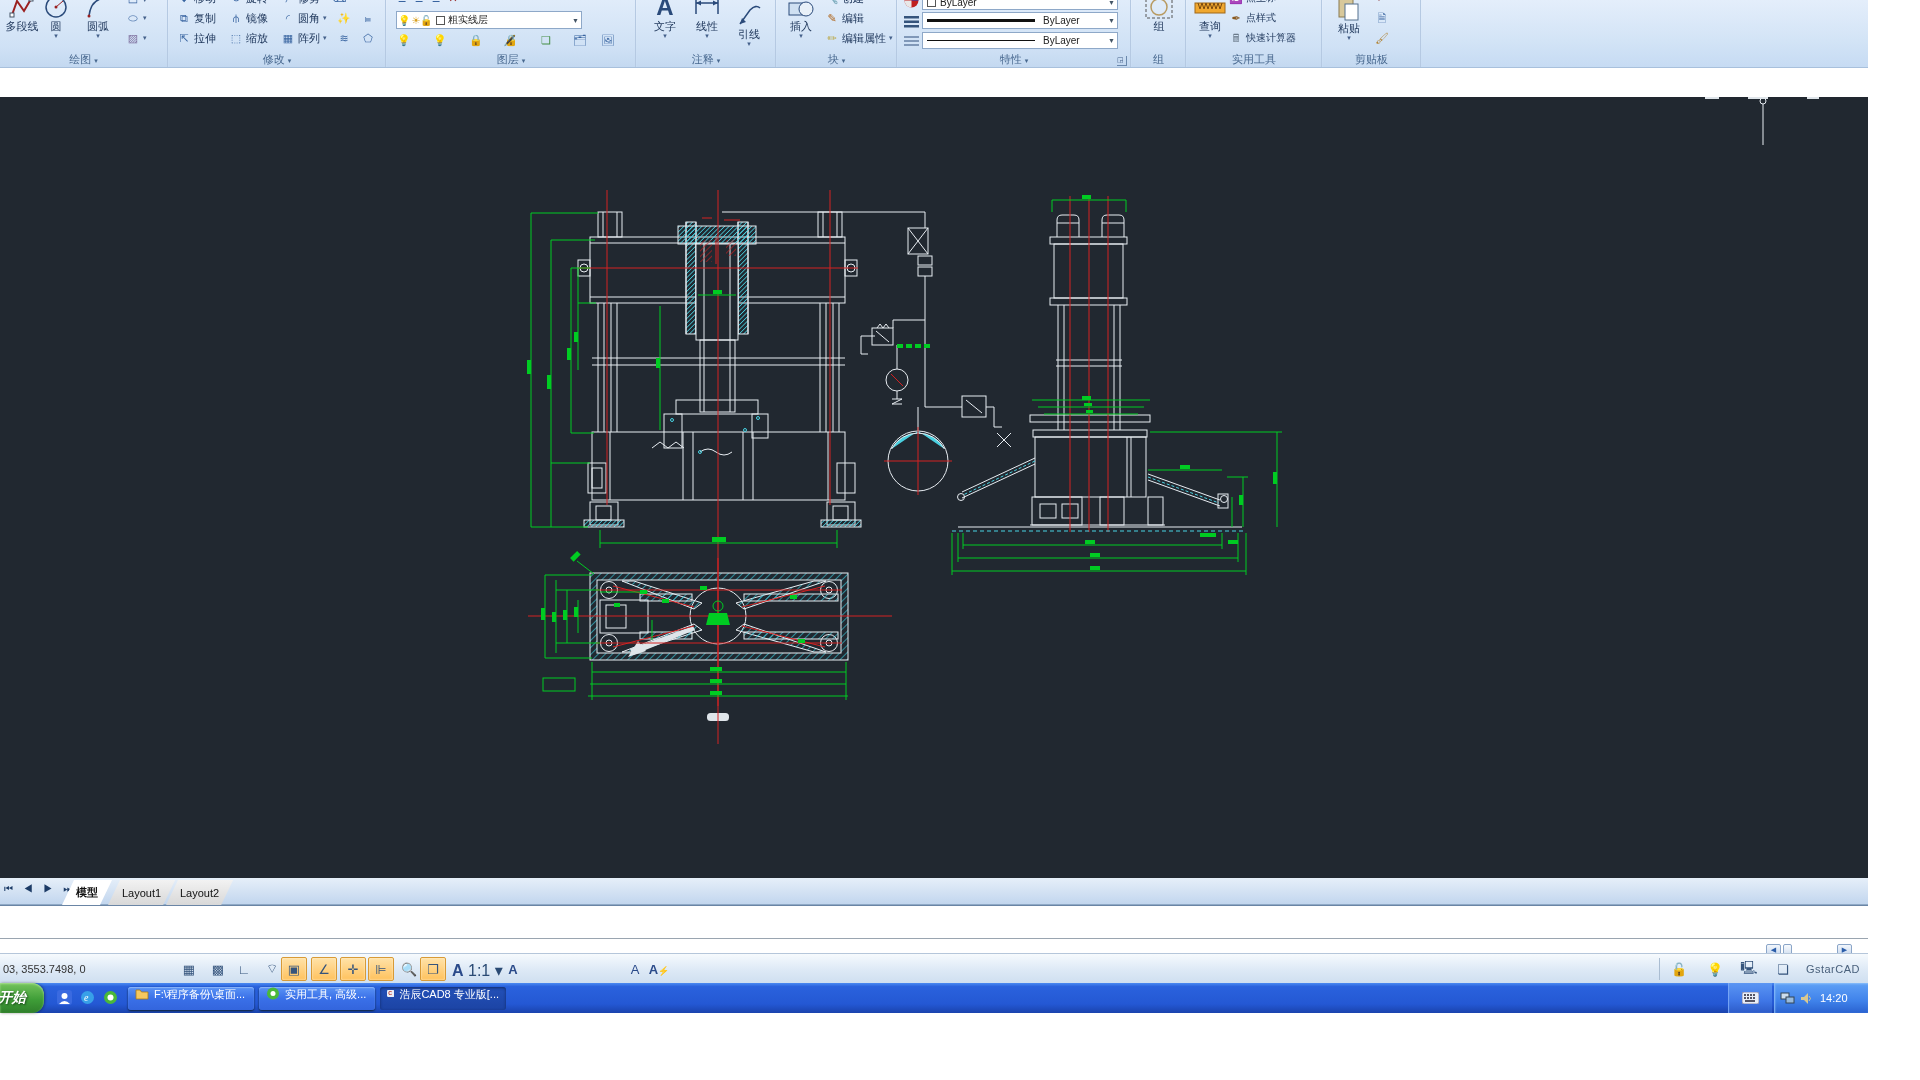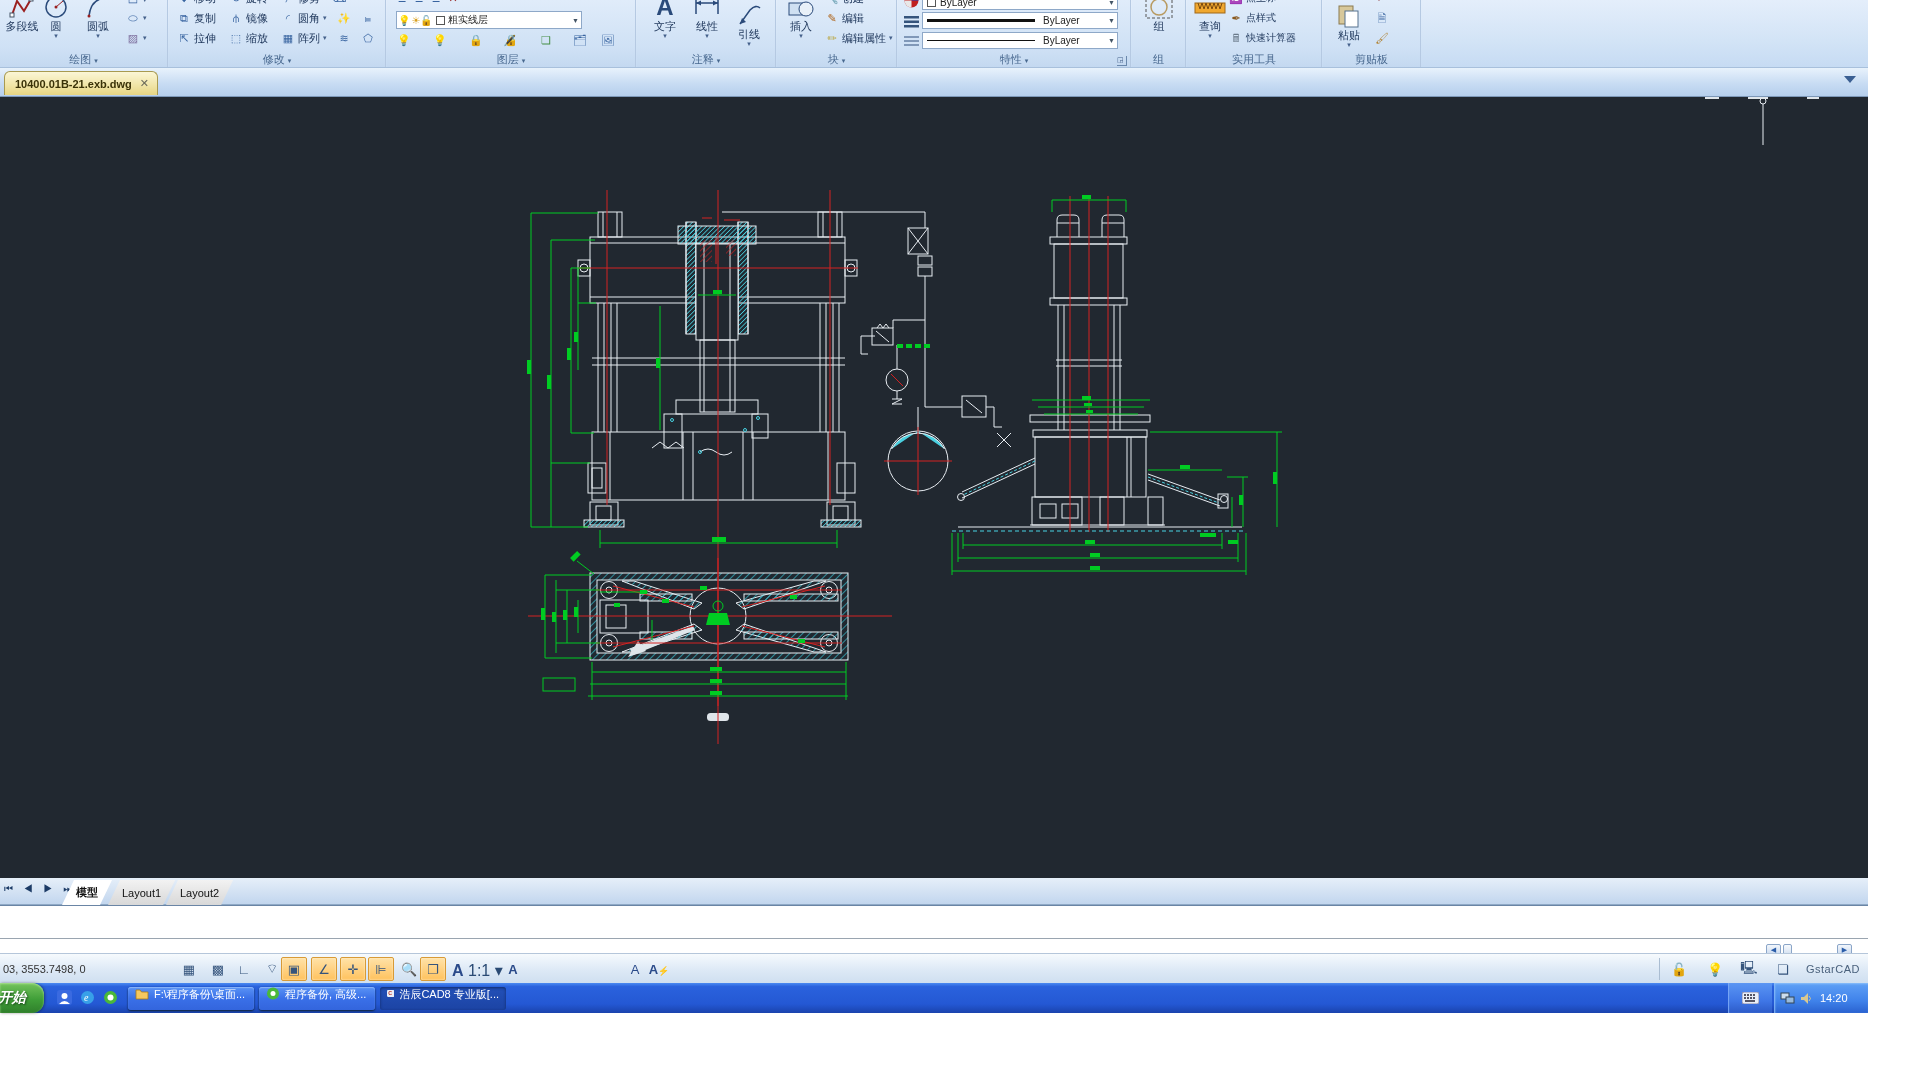--- a/index.html
+++ b/index.html
@@ -370,21 +370,21 @@
           <span style="font-size:10px;">点样式</span>
         </div>
       <div class="smallrow" style="left:42px;top:30px;">
           <span class="sicon" style="color:#6a7a8a">🖩</span>
           <span style="font-size:10px;">快速计算器</span>
         </div>
       <div class="panel-label"><span>实用工具</span></div>
     </div>
 
     <div class="panel" style="left:1323px;width:98px;border-right:1px solid #b5c9e2;">
-      <div class="bigbtn" style="left:6px;top:9px;">
+      <div class="bigbtn" style="left:6px;top:2px;">
         <div class="bicon">
             <svg width="24" height="26">
               <rect x="2" y="3" width="14" height="18" fill="#d8c89a" stroke="#8a7a50"></rect>
               <rect x="8" y="8" width="13" height="16" fill="#fff" stroke="#55708e"></rect>
             </svg>
           </div>
         <div class="blabel">粘贴</div>
         <div class="bdd">▾</div>
       </div>
       <div class="smallrow" style="left:52px;top:-10px;">
@@ -393,27 +393,20 @@
       <div class="smallrow" style="left:52px;top:10px;">
           <span class="sicon">🗎</span>
         </div>
       <div class="smallrow" style="left:52px;top:30px;">
           <span class="sicon" style="color:#b08030">🖌</span>
         </div>
       <div class="panel-label"><span>剪贴板</span></div>
     </div>
   </div>
 
-  <div class="doctabbar">
-    <div class="doctab">
-      <span>10400.01B-21.exb.dwg</span>
-      <span class="x">✕</span>
-    </div>
-    <div class="tabbar-dd"></div>
-  </div>
 
   <div class="canvas">
     <svg width="1868" height="781" viewBox="0 97 1868 781">
       <defs>
         <pattern id="cyh" width="5" height="5" patternTransform="rotate(45)" patternUnits="userSpaceOnUse">
           <line x1="0" y1="0" x2="0" y2="5" stroke="#3cc8d8" stroke-width="1.3"></line>
         </pattern>
         <pattern id="cyd" width="3.2" height="3.2" patternTransform="rotate(45)" patternUnits="userSpaceOnUse">
           <line x1="0" y1="0" x2="0" y2="3.2" stroke="#48d4e4" stroke-width="1.5"></line>
         </pattern>
@@ -833,21 +826,21 @@
       <svg class="ticon" viewBox="0 0 14 13">
           <path d="M1 3 h4 l1.5 2 H13 v7 H1 z" fill="#f5c860" stroke="#a87818" stroke-width=".8"></path>
         </svg>
       <span>F:\程序备份\桌面...</span>
     </div>
     <div class="taskbtn" style="left:259px;width:116px;">
       <svg class="ticon" viewBox="0 0 14 13">
           <circle cx="7" cy="6.5" r="6" fill="#4ab83a"></circle>
           <circle cx="7" cy="6.5" r="2.5" fill="#fff"></circle>
         </svg>
-      <span>程序备份, 高级...</span>
+      <span>实用工具, 高级...</span>
     </div>
     <div class="taskbtn active" style="left:380px;width:126px;">
       <svg class="ticon" viewBox="0 0 14 13">
           <rect width="14" height="13" rx="2" fill="#e8eef8"></rect>
           <text x="2.5" y="10" font-size="10" fill="#c03020" font-weight="bold" font-family="Liberation Sans">C</text>
         </svg>
       <span>浩辰CAD8 专业版[...</span>
     </div>
     <div class="langbar">
         <svg width="17" height="12">

